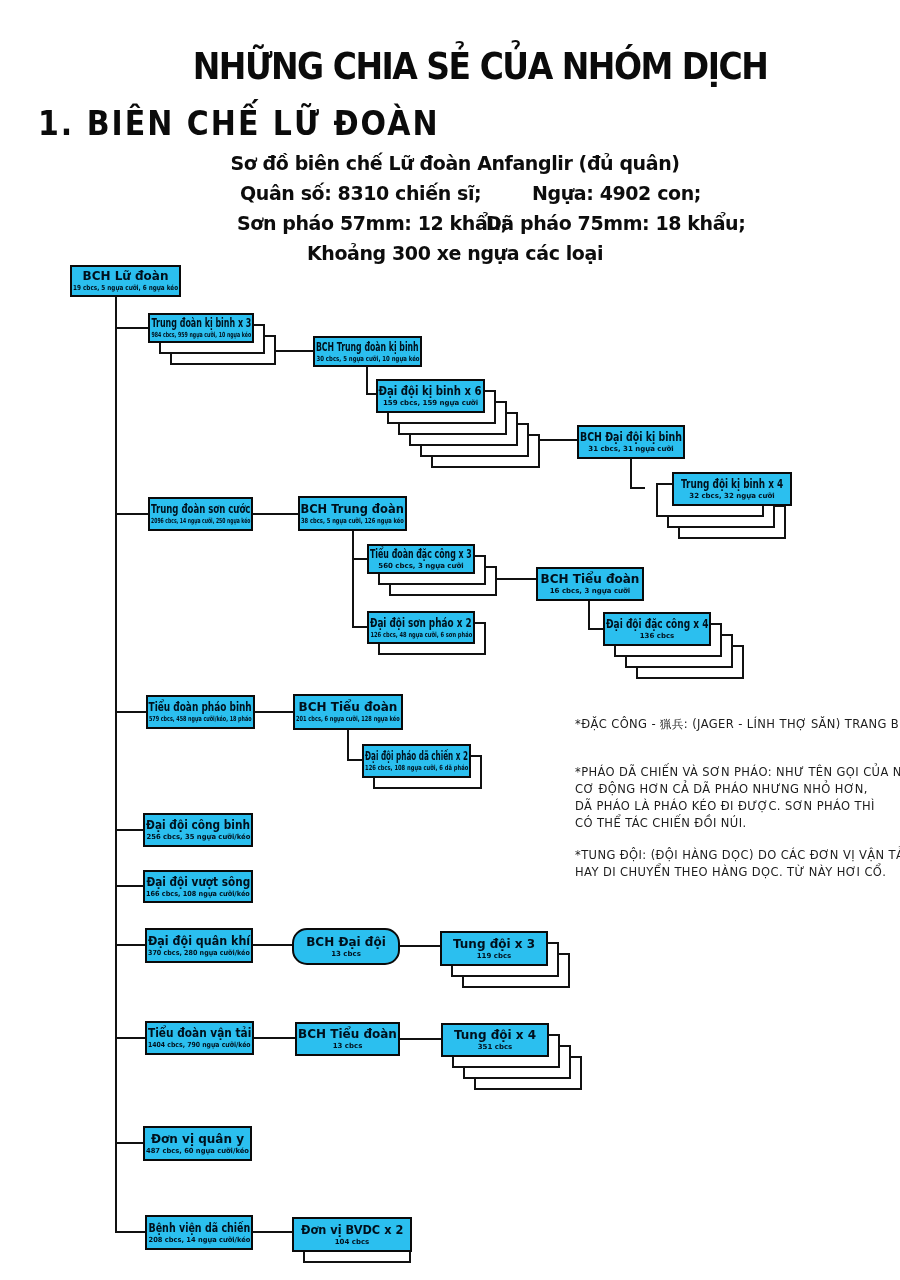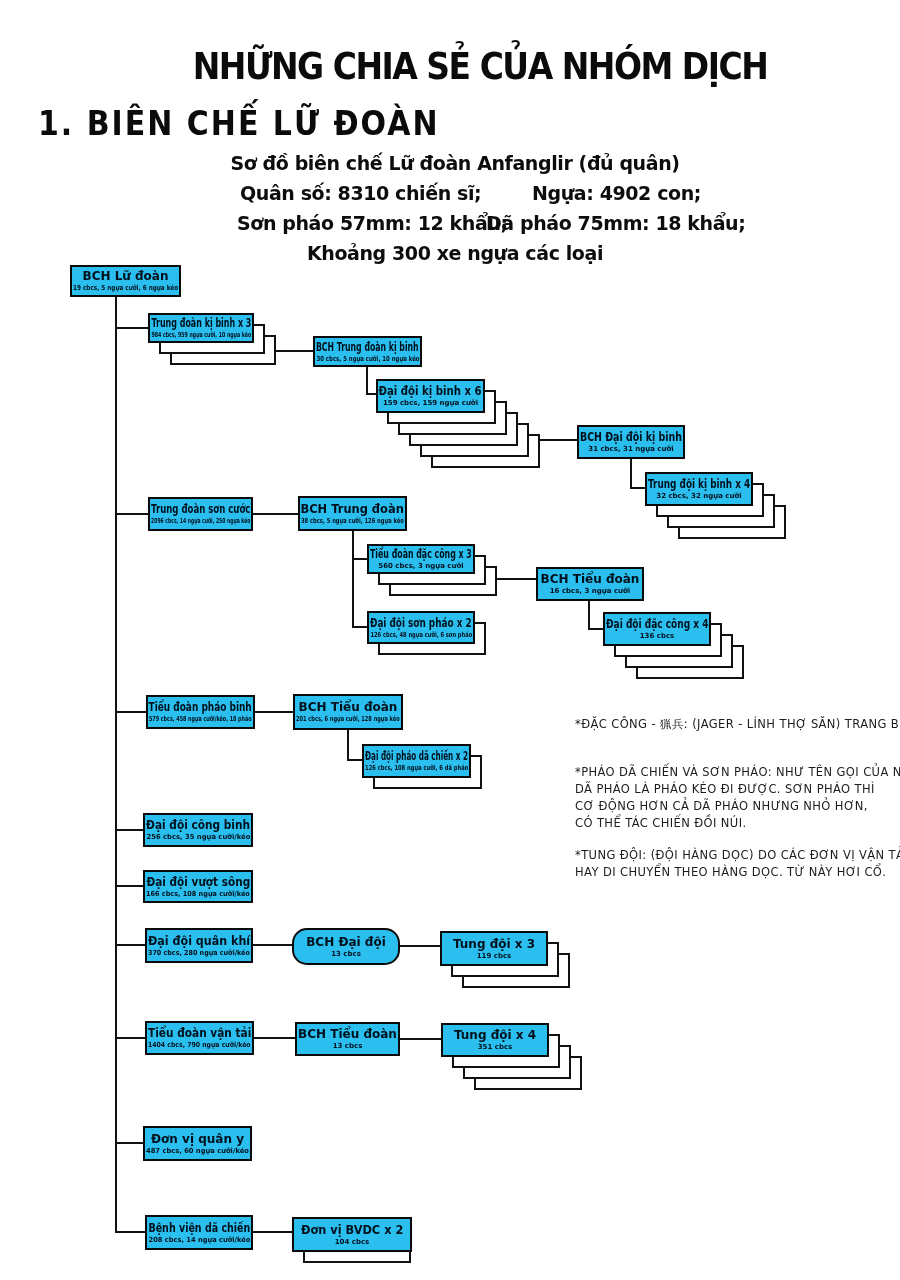--- a/index.html
+++ b/index.html
@@ -116,21 +116,21 @@
       <span class="t" style="transform: scaleX(0.844);">Đại đội kị binh x 6</span>
       <span class="s">159 cbcs, 159 ngựa cưỡi</span>
     </div>
     <div class="node" style="left: 577px; top: 425px; width: 108px; height: 34px;">
       <span class="t" style="transform: scaleX(0.785);">BCH Đại đội kị binh</span>
       <span class="s">31 cbcs, 31 ngựa cưỡi</span>
     </div>
     <div class="node-shadow" style="left: 678px; top: 505px; width: 108px; height: 34px;"></div>
     <div class="node-shadow" style="left: 667px; top: 494px; width: 108px; height: 34px;"></div>
     <div class="node-shadow" style="left: 656px; top: 483px; width: 108px; height: 34px;"></div>
-    <div class="node" style="left: 645px; top: 472px; width: 108px; height: 34px;">
+    <div class="node" style="left: 672px; top: 472px; width: 120px; height: 34px;">
       <span class="t" style="transform: scaleX(0.739);">Trung đội kị binh x 4</span>
       <span class="s">32 cbcs, 32 ngựa cưỡi</span>
     </div>
     <div class="node" style="left: 148px; top: 497px; width: 105px; height: 34px;">
       <span class="t" style="transform: scaleX(0.712);">Trung đoàn sơn cước</span>
       <span class="s" style="transform: scaleX(0.647);">2096 cbcs, 14 ngựa cưỡi, 250 ngựa kéo</span>
     </div>
     <div class="node" style="left: 298px; top: 496px; width: 109px; height: 35px;">
       <span class="t" style="transform: scaleX(0.954);">BCH Trung đoàn</span>
       <span class="s" style="transform: scaleX(0.741);">38 cbcs, 5 ngựa cưỡi, 126 ngựa kéo</span>
@@ -220,20 +220,20 @@
       <span class="t" style="transform: scaleX(0.944);">Đơn vị BVDC x 2</span>
       <span class="s">104 cbcs</span>
     </div>
   </div>
 
 <div class="note" style="top:716px;">
   <div class="note-line">*ĐẶC CÔNG - 猟兵: (JAGER - LÍNH THỢ SĂN) TRANG BỊ</div>
 </div>
 <div class="note" style="top:764px;">
   <div class="note-line">*PHÁO DÃ CHIẾN VÀ SƠN PHÁO: NHƯ TÊN GỌI CỦA NÓ.</div>
+  <div class="note-line">CƠ ĐỘNG HƠN CẢ DÃ PHÁO NHƯNG NHỎ HƠN,</div>
   <div class="note-line">DÃ PHÁO LÀ PHÁO KÉO ĐI ĐƯỢC. SƠN PHÁO THÌ</div>
-  <div class="note-line">CƠ ĐỘNG HƠN CẢ DÃ PHÁO NHƯNG NHỎ HƠN,</div>
   <div class="note-line">CÓ THỂ TÁC CHIẾN ĐỒI NÚI.</div>
 </div>
 <div class="note" style="top:847px;">
   <div class="note-line">*TUNG ĐỘI: (ĐỘI HÀNG DỌC) DO CÁC ĐƠN VỊ VẬN TẢI</div>
   <div class="note-line">HAY DI CHUYỂN THEO HÀNG DỌC. TỪ NÀY HƠI CỔ.</div>
 </div>
 
 </body></html>

